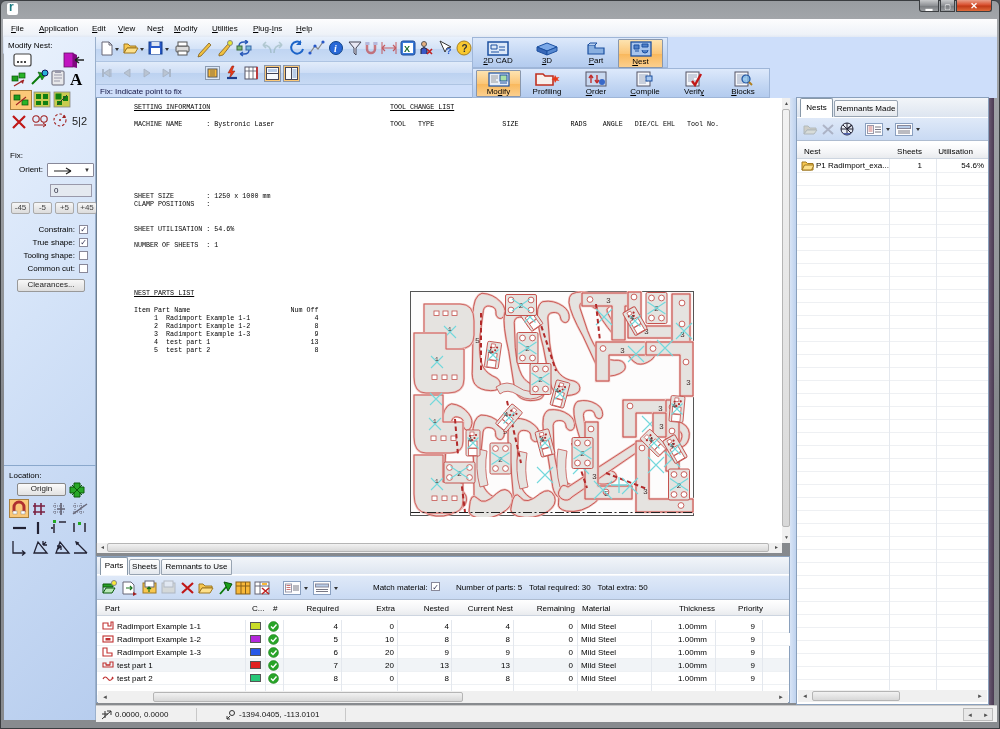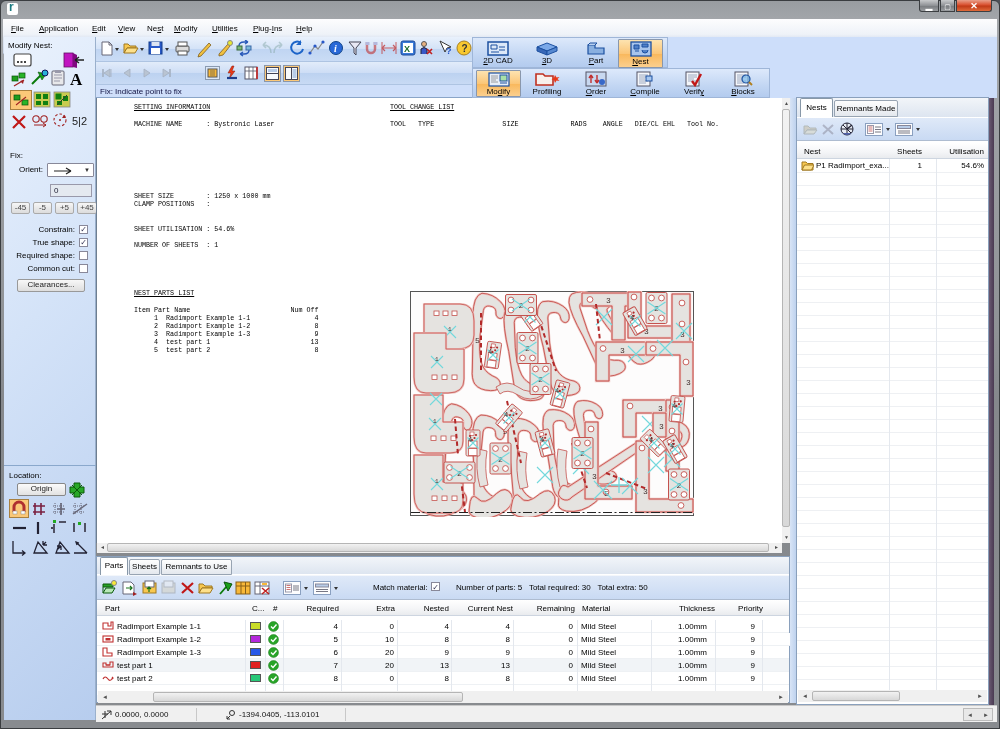--- a/index.html
+++ b/index.html
@@ -159,21 +159,21 @@
   <span class="abs" style="left:0;width:19px;height:12px;background:linear-gradient(#f6f6f6,#dcdcdc);border:1px solid #aaa;border-radius:2px;text-align:center;">-45</span>
   <span class="abs" style="left:22px;width:19px;height:12px;background:linear-gradient(#f6f6f6,#dcdcdc);border:1px solid #aaa;border-radius:2px;text-align:center;">-5</span>
   <span class="abs" style="left:44px;width:19px;height:12px;background:linear-gradient(#f6f6f6,#dcdcdc);border:1px solid #aaa;border-radius:2px;text-align:center;">+5</span>
   <span class="abs" style="left:66px;width:20px;height:12px;background:linear-gradient(#f6f6f6,#dcdcdc);border:1px solid #aaa;border-radius:2px;text-align:center;">+45</span>
 </div>
 <div class="abs" style="left:0;top:188px;width:92px;color:#000;">
   <div class="abs" style="right:21px;top:0;">Constrain:</div>
       <div class="abs" style="right:8px;top:0px;width:9px;height:9px;background:#fff;border:1px solid #889;font-size:8px;line-height:8px;text-align:center;color:#335;">✓</div>
   <div class="abs" style="right:21px;top:13px;">True shape:</div>
       <div class="abs" style="right:8px;top:13px;width:9px;height:9px;background:#fff;border:1px solid #889;font-size:8px;line-height:8px;text-align:center;color:#335;">✓</div>
-  <div class="abs" style="right:21px;top:26px;">Required shape:</div>
+  <div class="abs" style="right:21px;top:26px;">Tooling shape:</div>
       <div class="abs" style="right:8px;top:26px;width:9px;height:9px;background:#fff;border:1px solid #889;"></div>
   <div class="abs" style="right:21px;top:39px;">Common cut:</div>
       <div class="abs" style="right:8px;top:39px;width:9px;height:9px;background:#fff;border:1px solid #889;"></div>
 </div>
 <div class="abs" style="left:13px;top:242px;width:68px;height:13px;background:linear-gradient(#f8f8f8,#dddddd);border:1px solid #999;border-radius:2px;text-align:center;color:#222;">Clearances...</div>
 <div class="abs" style="left:0;top:428px;width:92px;height:1px;background:#8aa8cc;"></div>
 <div class="abs" style="left:5px;top:434px;color:#000;">Location:</div>
 <div class="abs" style="left:13px;top:446px;width:49px;height:13px;background:linear-gradient(#fbfbfb,#e2e2e2);border:1px solid #888;border-radius:2px;text-align:center;color:#222;">Origin</div>
 <svg class="abs" style="left:65px;top:445px;" width="16" height="16" viewBox="0 0 16 16">
       <path d="M5,1 h6 v4 h4 v6 h-4 v4 h-6 v-4 h-4 v-6 h4 z" fill="#28a828" stroke="#0a5a0a"></path>
@@ -1035,21 +1035,21 @@
           <rect x="2.5" y="3.5" width="13" height="3" fill="#b8cce8" stroke="#889"></rect>
           <path d="M3,9 h12 M3,11 h12" stroke="#556" stroke-width="0.8"></path>
           <path d="M21,6 l4,0 -2,3 z" fill="#333"></path>
         </g>
   </svg>
 </div>
 <div class="abs grid" style="left:0;top:45px;width:191px;height:16px;">
   <div class="hdr" style="left:0;top:0;width:191px;height:16px;"></div>
   <span class="abs" style="left:7px;top:4px;">Nest</span>
   <span class="abs" style="left:80px;top:4px;width:45px;text-align:right;">Sheets</span>
-  <span class="abs" style="left:130px;top:4px;width:57px;text-align:right;">Utilisation</span>
+  <span class="abs" style="left:130px;top:4px;width:57px;text-align:center;">Utilisation</span>
 </div>
 <div class="abs grid" style="left:0;top:61px;width:191px;height:13px;">
   <svg class="abs" style="left:4px;top:1px;" width="13" height="11" viewBox="0 0 13 11">
         <path d="M1,10 V2 h4 l1.5,1.5 H12 V10 z" fill="#f8c850" stroke="#a07820"></path>
         <path d="M1,10 l2.5,-5 H13 l-2.5,5 z" fill="#fde08a" stroke="#a07820"></path>
       </svg>
   <span class="abs" style="left:19px;top:2px;">P1 Radimport_exa...</span>
   <span class="abs" style="left:85px;top:2px;width:40px;text-align:right;">1</span>
   <span class="abs" style="left:130px;top:2px;width:57px;text-align:right;">54.6%</span>
 </div>

